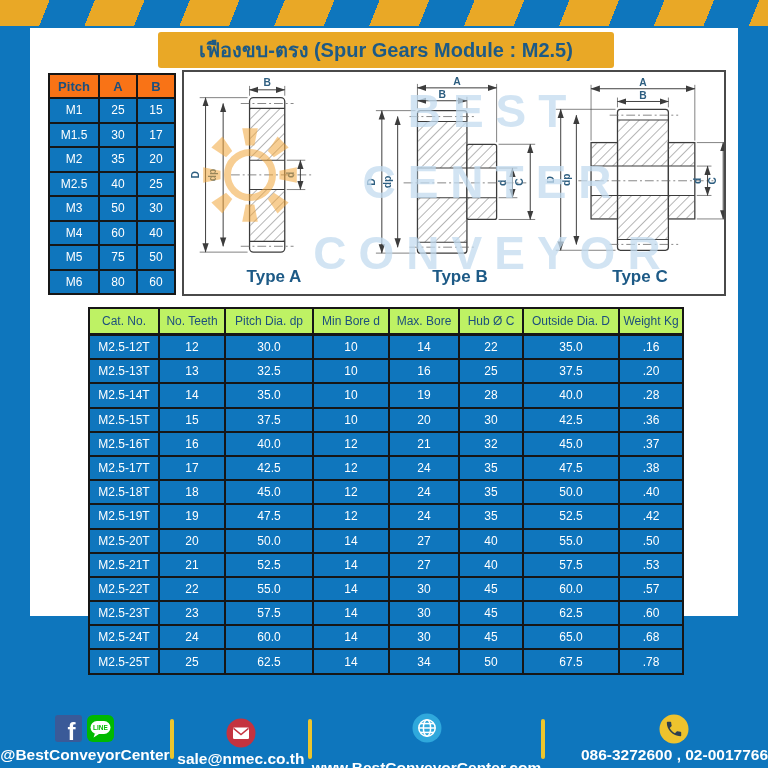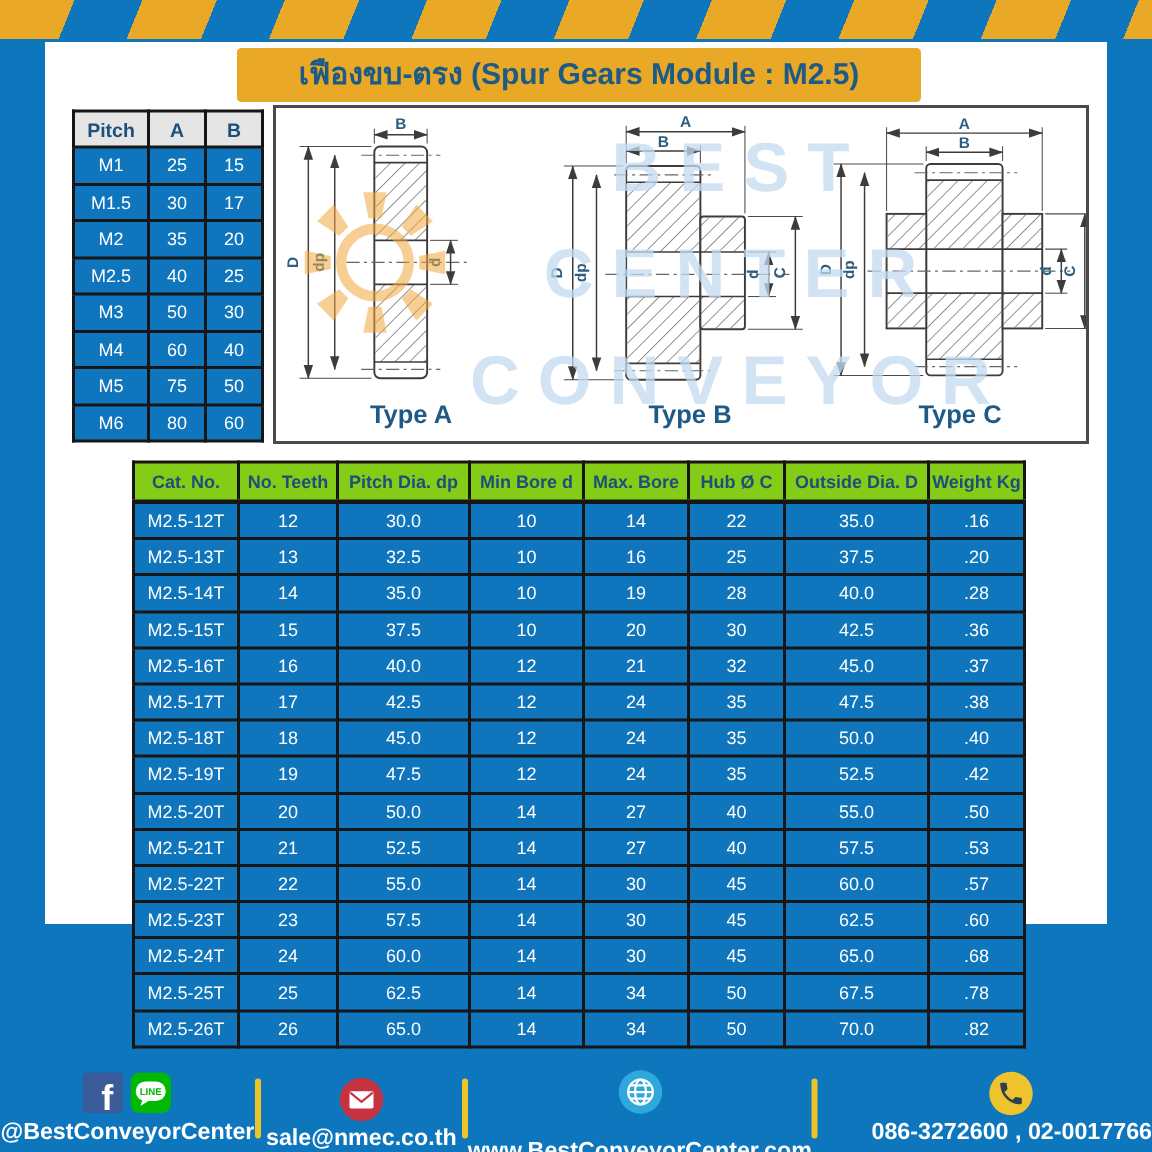--- a/index.html
+++ b/index.html
@@ -11,21 +11,21 @@
   .stripes{position:absolute;top:0;left:0;width:768px;height:26px;
     background:repeating-linear-gradient(112deg,#e9a826 0 46px,#0e76bd 46px 88px);}
   .panel{position:absolute;left:30px;top:28px;width:708px;height:588px;background:#ffffff;}
 
   .titlebar{position:absolute;left:128px;top:4px;width:456px;height:36px;background:#e9a826;
     border-radius:3px;color:#1d5a86;font-weight:bold;font-size:20px;text-align:center;line-height:36px;}
 
   table{border-collapse:collapse;}
   .pitch-table{position:absolute;left:18px;top:45px;table-layout:fixed;}
   .pitch-table th,.pitch-table td{border:2px solid #161616;text-align:center;padding:0;}
-  .pitch-table th{background:#e5e5e5;color:#1d4f7d;font-size:13px;font-weight:bold;height:22px;}
+  .pitch-table th{background:#f97316;color:#1d4f7d;font-size:13px;font-weight:bold;height:22px;}
   .pitch-table td{background:#0f76bd;color:#ffffff;font-size:12px;height:22.5px;}
 
   .draw-box{position:absolute;left:152px;top:42px;width:544px;height:226px;border:2px solid #4a4a4a;
     background:#ffffff;box-sizing:border-box;display:flex;overflow:hidden;}
   .dwrap{position:relative;display:flex;flex-direction:column;align-items:center;padding-top:2px;}
   .dwrap.a{width:180px;} .dwrap.b{width:192px;} .dwrap.c{width:168px;}
   .type-label{font-size:17px;font-weight:bold;color:#1d5a86;margin-top:1px;}
   .ol{stroke:#3c3c3c;stroke-width:1.1;}
   .cl{stroke:#666;stroke-width:0.8;stroke-dasharray:9 3 2 3;}
   .xl{stroke:#4a4a4a;stroke-width:0.7;}
@@ -33,21 +33,21 @@
   .dl{fill:#2d5e80;font-size:10.5px;font-weight:600;text-anchor:middle;}
   .gearbody{fill:#ffffff;stroke:#3c3c3c;stroke-width:1.3;}
 
   .watermark{position:absolute;inset:0;pointer-events:none;z-index:5;}
   .wm-text{position:absolute;left:86px;top:4px;width:446px;text-align:center;color:#c3dcf0;
     font-weight:bold;font-size:46px;letter-spacing:12px;line-height:71px;opacity:0.75;}
   .wm-logo{position:absolute;left:14px;top:44px;opacity:0.55;}
 
   .gear-table{position:absolute;left:58px;top:279px;width:594px;table-layout:fixed;}
   .gear-table th,.gear-table td{border:2px solid #161616;text-align:center;padding:0;}
-  .gear-table th{background:#84cc16;color:#1d4f7d;font-size:12px;font-weight:bold;height:24px;border-bottom-width:3px;}
+  .gear-table th{background:#bef264;color:#1d4f7d;font-size:12px;font-weight:normal;height:24px;border-bottom-width:3px;}
   .gear-table td{background:#0f76bd;color:#ffffff;font-size:12px;height:22.2px;}
 
   .footer{position:absolute;left:0;top:710px;width:768px;height:58px;background:#0e76bd;
     display:flex;align-items:stretch;}
   .fsec{display:flex;flex-direction:column;align-items:center;justify-content:flex-start;padding-top:3px;}
   .fsec .flabel{color:#ffffff;font-weight:bold;font-size:15.5px;margin-top:2px;white-space:nowrap;}
   .ficons{display:flex;gap:5px;height:31px;align-items:center;}
   .fdiv{width:4px;height:40px;background:#ecc52d;align-self:center;border-radius:2px;}
   .s1{width:182px;} .s2{width:144px;justify-content:flex-end;} .s3{width:240px;gap:14px;} .s4{flex:1;padding-left:36px;}
 </style>
@@ -428,30 +428,20 @@
         <tr>
           <td>M2.5-25T</td>
           <td>25</td>
           <td>62.5</td>
           <td>14</td>
           <td>34</td>
           <td>50</td>
           <td>67.5</td>
           <td>.78</td>
         </tr>
-        <tr>
-          <td>M2.5-26T</td>
-          <td>26</td>
-          <td>65.0</td>
-          <td>14</td>
-          <td>34</td>
-          <td>50</td>
-          <td>70.0</td>
-          <td>.82</td>
-        </tr>
       </tbody>
   </table>
 </div>
 
 <div class="footer">
   <div class="fsec s1">
     <div class="ficons">
       <svg width="27" height="27" viewBox="0 0 27 27">
         <rect width="27" height="27" rx="3" fill="#3a5a98"></rect>
         <text x="16.5" y="25" font-size="24" font-weight="bold" fill="#ffffff" text-anchor="middle">f</text>

